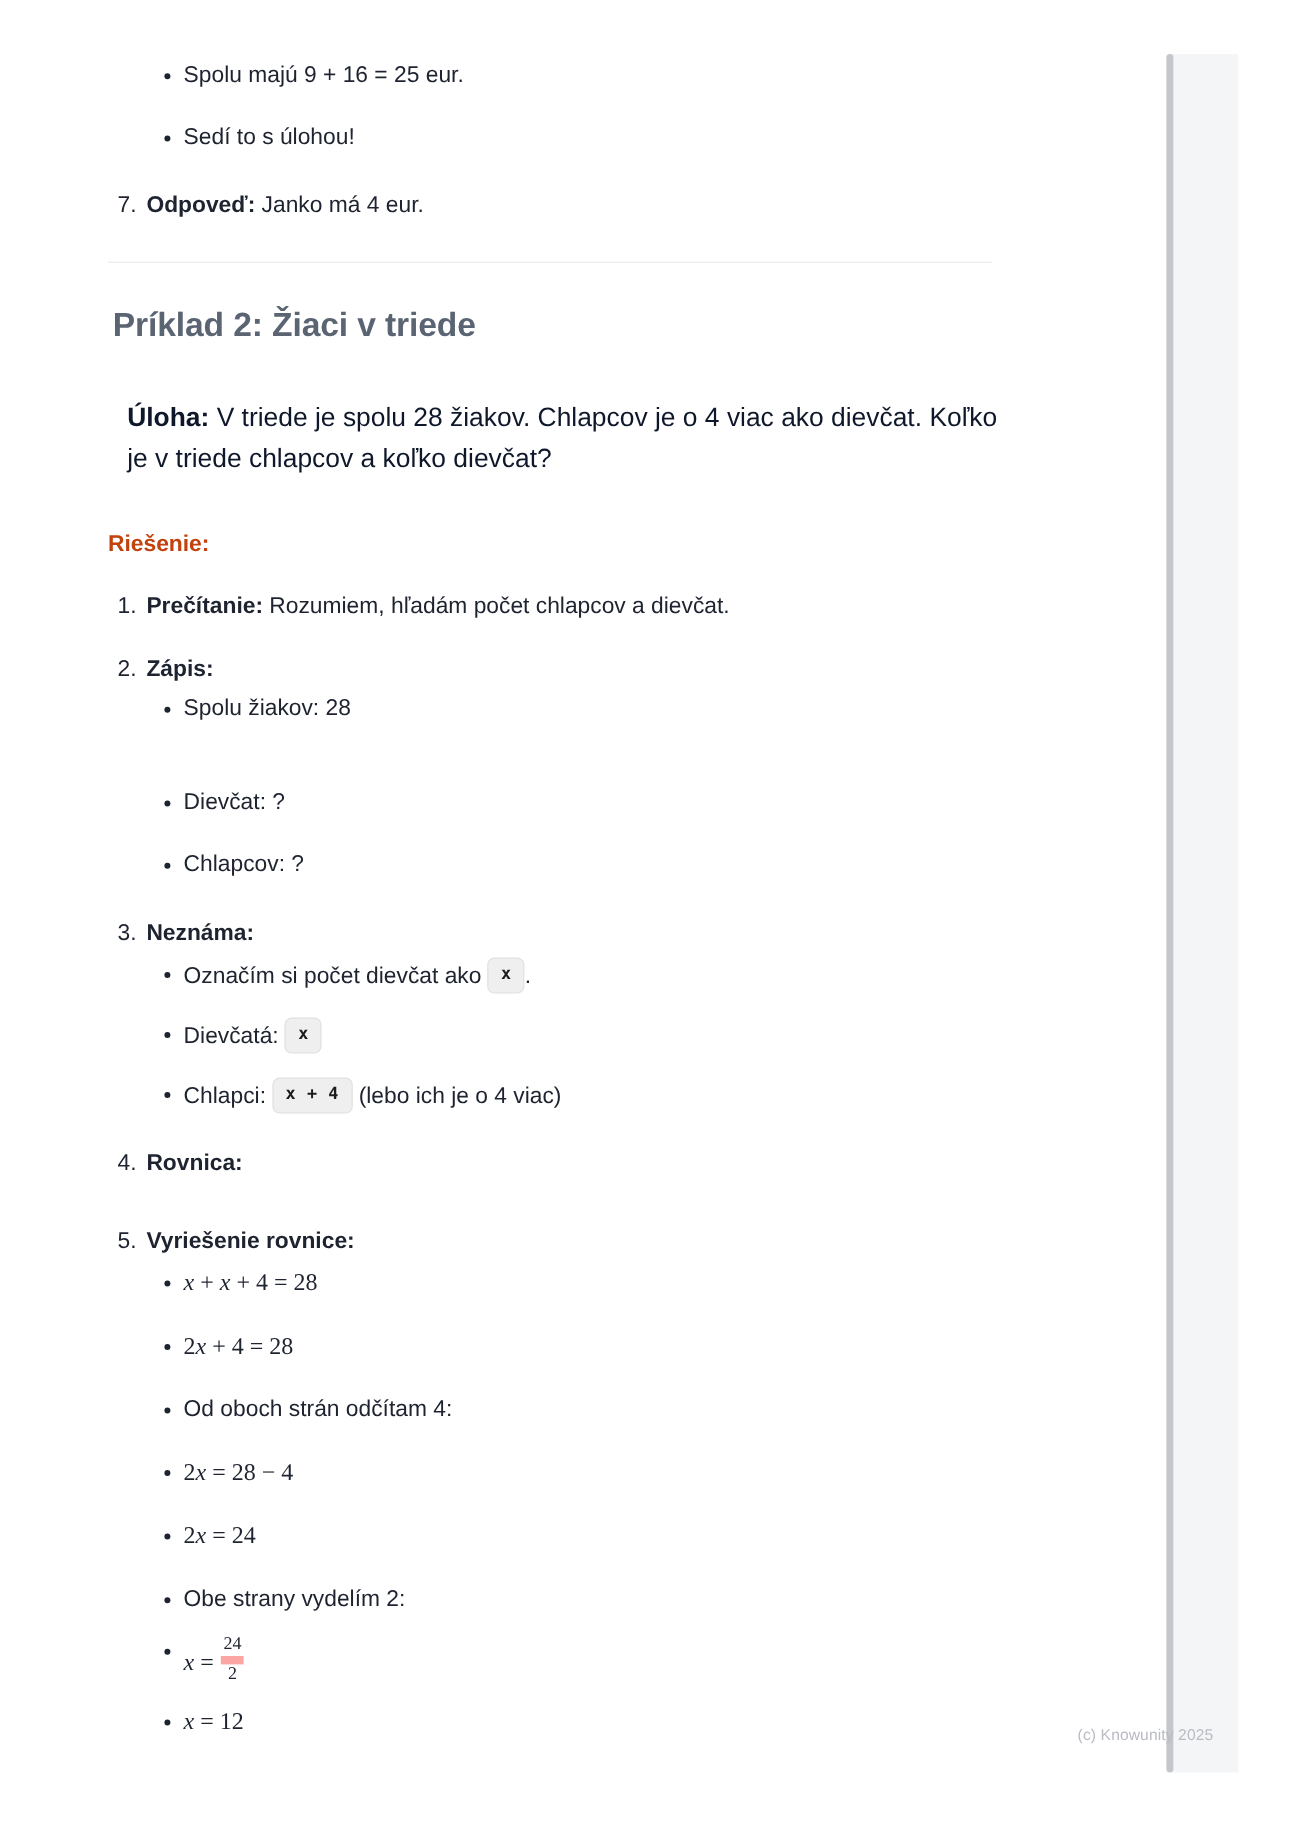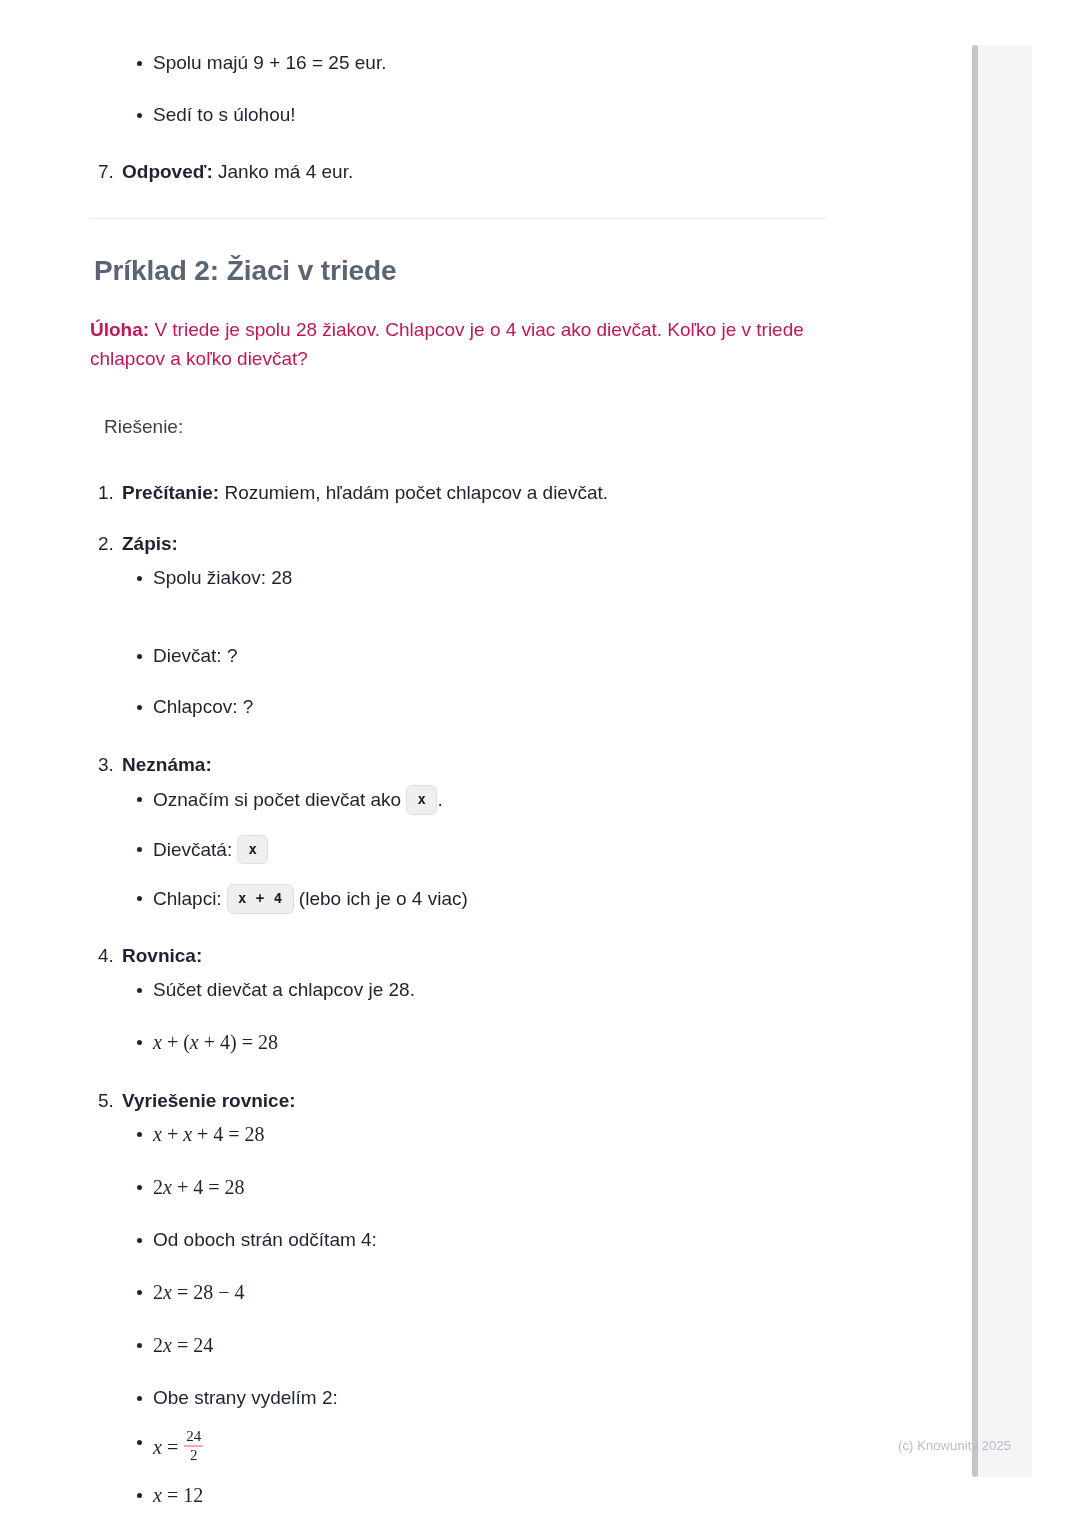--- a/index.html
+++ b/index.html
@@ -124,32 +124,32 @@
 
   h2.section-title {
     font-size: 28px;
     font-weight: bold;
     color: #5b6473;
     margin: 4px;
     letter-spacing: -0.1px;
   }
 
   p.para {
-    font-size: 19px;
+    font-size: 22px;
     line-height: 1.55;
-    margin: 0;
-    color: #be185d;
+    margin: 16px;
+    color: #0f172a;
     width: 740px;
   }
 
   p.sub-label {
     font-size: 19px;
-    margin: 14px;
-    font-weight: normal;
-    color: #404040;
+    margin: 0;
+    font-weight: bold;
+    color: #c2410c;
   }
 
   
   code.chip {
     display: inline-block;
     font-family: "DejaVu Sans Mono", monospace;
     font-weight: bold;
     font-size: 14px;
     background: #efefef;
     border: 1px solid #e0e0e0;
@@ -175,21 +175,21 @@
     display: inline-block;
     vertical-align: -0.45em;
     text-align: center;
     font-size: 15px;
     line-height: 1.05;
     margin: 0 1px;
   }
   .frac .num-t {
     display: block;
     padding: 0 2px 1px 2px;
-    border-bottom: 2px solid #fca5a5;
+    border-bottom: 7px solid #fca5a5;
   }
   .frac .den-t {
     display: block;
     padding: 1px 2px 0 2px;
   }
 </style>
 </head>
 <body>
 
 <div class="page">
@@ -267,25 +267,20 @@
         <div style="height:20px"></div>
         <li class="bullet"><span>Chlapci: </span><code class="chip">x + 4</code><span> (lebo ich je o 4 viac)</span></li>
       </ul>
 
       <div style="height:28px"></div>
 
       <li class="step">
         <span class="num">4.</span><b>Rovnica:</b>
       </li>
       <div style="height:8px"></div>
-      <ul class="bullets">
-        <li class="bullet">Súčet dievčat a chlapcov je 28.</li>
-        <div class="gap-s"></div>
-        <li class="bullet"><span class="math"><span class="v">x</span> + (<span class="v">x</span> + 4) = 28</span></li>
-      </ul>
 
       <div class="gap-m"></div>
 
       <li class="step">
         <span class="num">5.</span><b>Vyriešenie rovnice:</b>
       </li>
       <div style="height:8px"></div>
       <ul class="bullets">
         <li class="bullet"><span class="math"><span class="v">x</span> + <span class="v">x</span> + 4 = 28</span></li>
         <div class="gap-s"></div>

